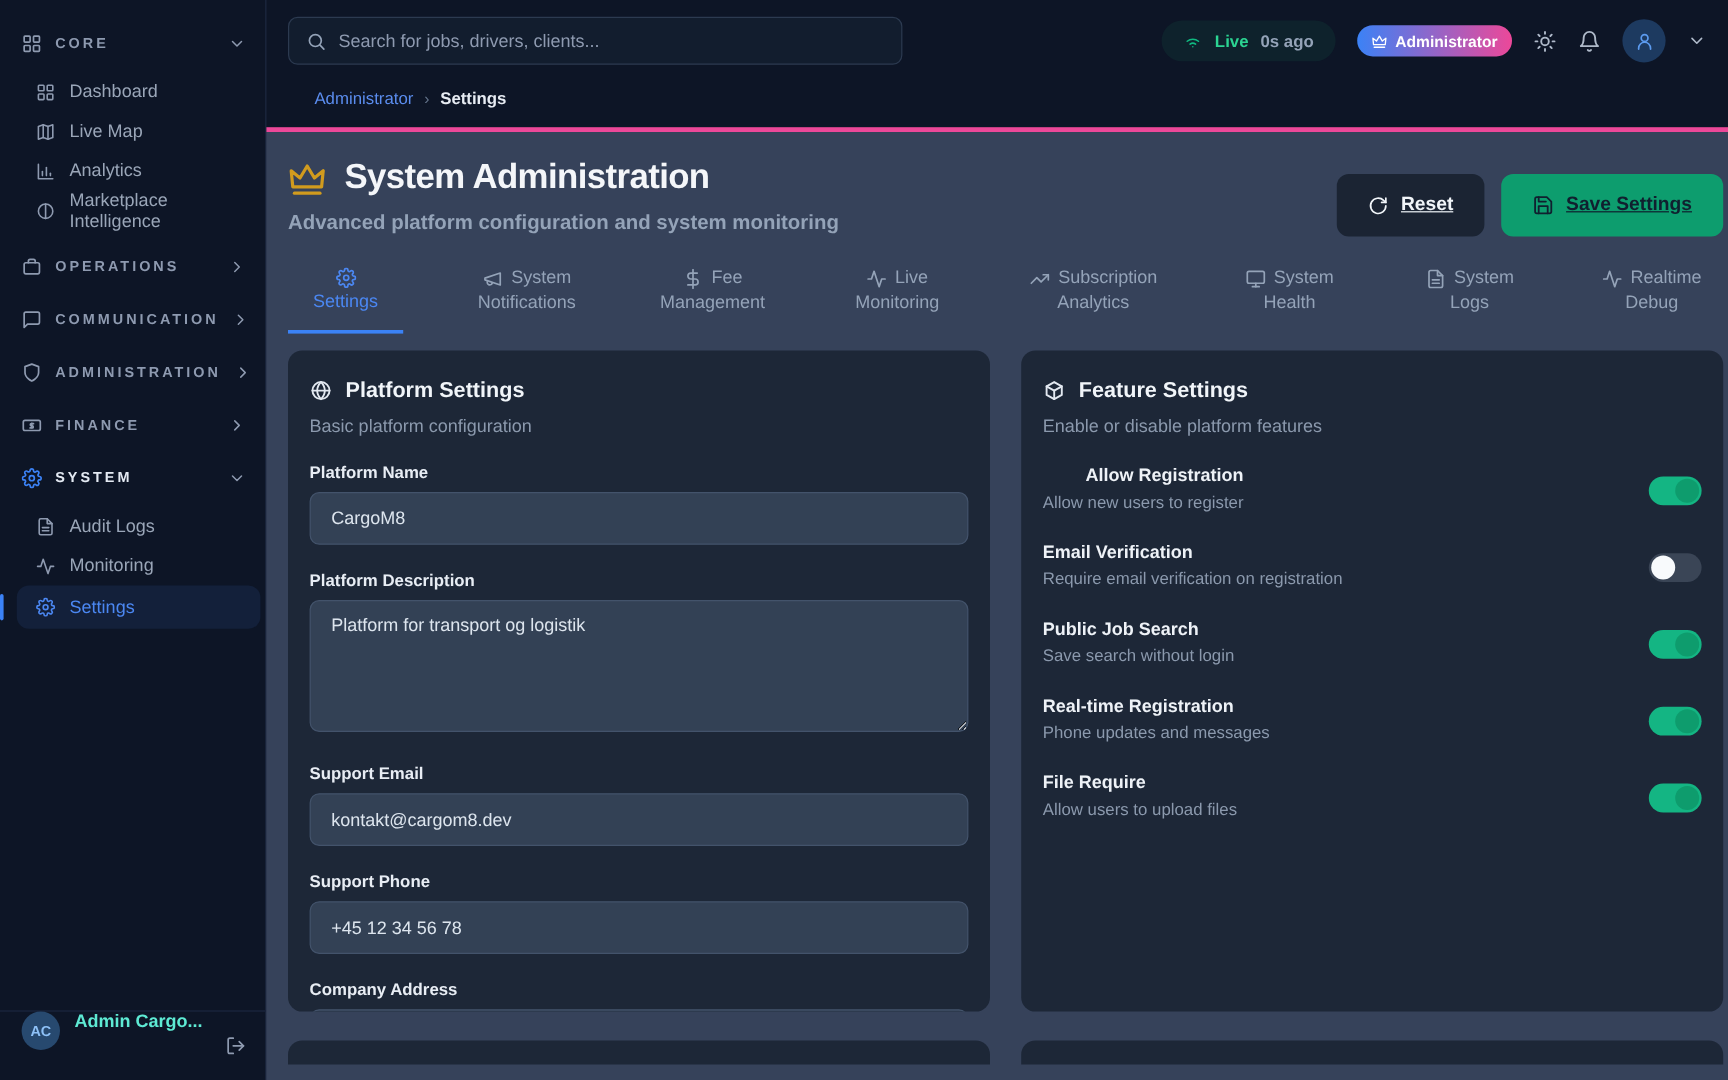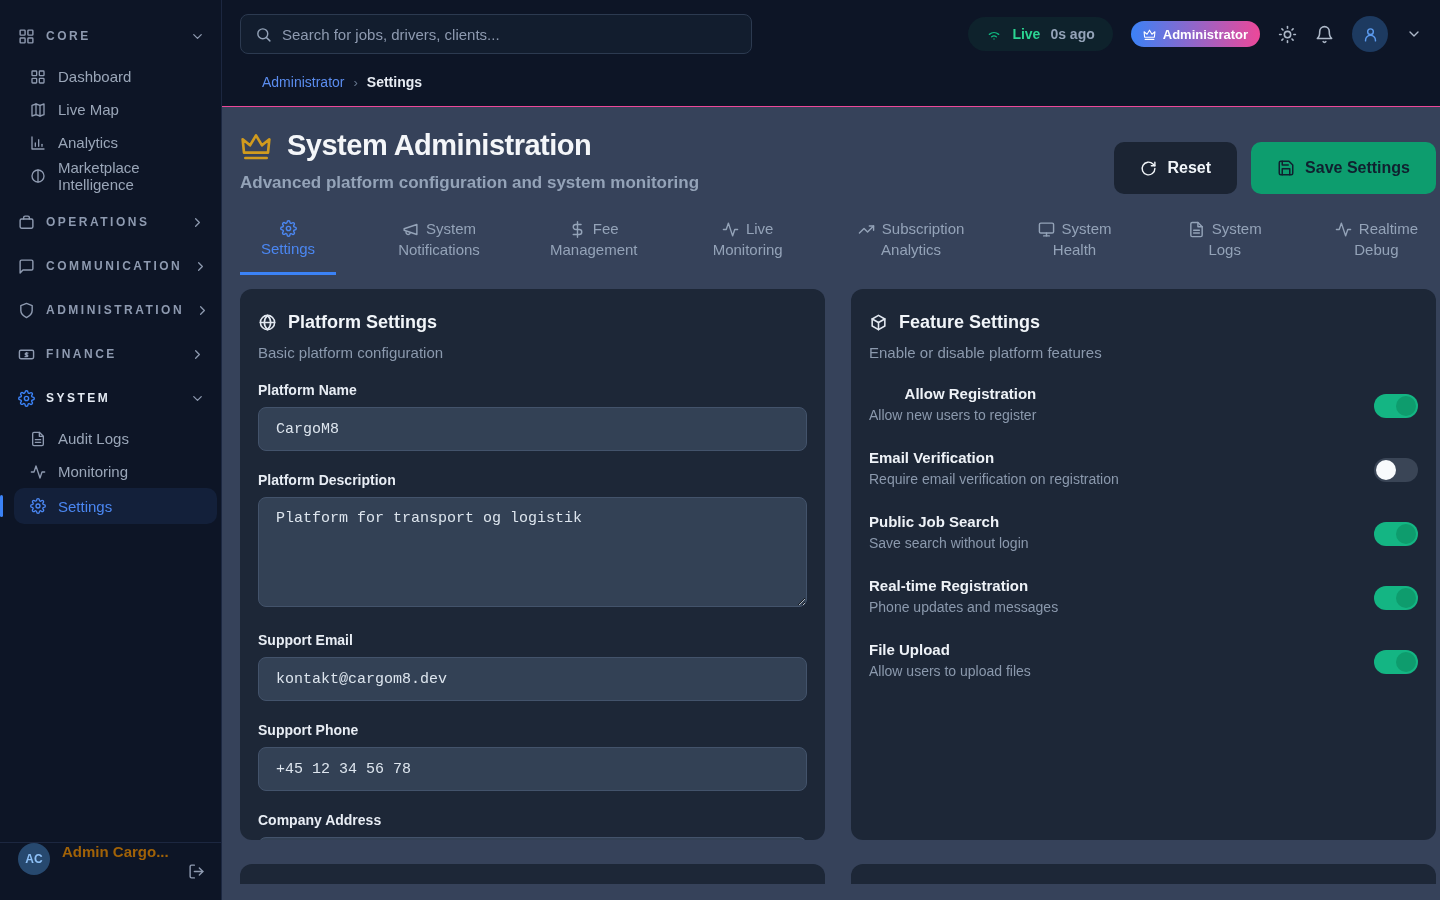--- a/index.html
+++ b/index.html
@@ -30,27 +30,27 @@
   .nav-item.active { background:#13203a; color:#4b87f2; margin-left:14px; padding-left:16px;
     height:36px; }
   .nav-item.active .icon { color:#4b87f2; }
   .nav-item.active::before { content:""; position:absolute; left:-14px; top:7px; width:3px;
     height:22px; background:#3b82f6; border-radius:2px; }
 
   .user-row { height:58px; border-top:1px solid #1c2740; display:flex; 
     gap:12px; padding:0 16px 0 18px; }
   .user-avatar { width:32px; height:32px; border-radius:50%; background:#27496f; color:#8ec1f7;
     font-size:12px; font-weight:bold; display:flex; align-items:center; justify-content:center; }
-  .user-name { flex:1; color:#a16207; font-size:15px; font-weight:bold; white-space:nowrap;
+  .user-name { flex:1; color:#5eead4; font-size:15px; font-weight:bold; white-space:nowrap;
     overflow:hidden; }
   .logout { color:#8e9ab0; cursor:pointer; }
 
   
   .main { flex:1; display:flex; flex-direction:column; }
-  .topbar { background:#0d1526; border-bottom:1px solid #ec4899; padding:14px 18px 0 18px; }
+  .topbar { background:#0d1526; border-bottom:4px solid #ec4899; padding:14px 18px 0 18px; }
   .topbar-row { display:flex; align-items:flex-start; justify-content:space-between; }
   .search-box { width:512px; height:40px; background:#121d2e; border:1px solid #2c3a50;
     border-radius:8px; display:flex; align-items:center; gap:10px; padding:0 14px; }
   .search-box .icon { color:#94a3b8; }
   .search-box input { flex:1; background:transparent; border:none; outline:none; color:#cbd5e1;
     font-size:15px; font-family:"Liberation Sans", sans-serif; }
   .search-box input::placeholder { color:#8e9ab0; }
   .topbar-right { display:flex; align-items:center; gap:18px; height:40px; }
   .live-pill { display:flex; align-items:center; gap:10px; background:#0e222c; border-radius:17px;
     height:34px; padding:0 18px; }
@@ -71,21 +71,21 @@
   
   .content { flex:1; background:#36425a; padding:22px 4px 0 18px; overflow:hidden; }
   .page-head { display:flex; justify-content:space-between; align-items:flex-start; }
   .title-row { display:flex; align-items:center; gap:15px; }
   .crown { color:#d19b1e; }
   .page-title { color:#f4f6f9; font-size:29px; font-weight:bold; letter-spacing:-0.5px; }
   .page-subtitle { color:#94a3b8; font-size:17px; margin-top:11px;font-weight:bold; }
   .head-actions { display:flex; gap:14px; margin-top:13px; }
   .btn { display:flex; align-items:center; gap:10px; height:52px; padding:0 26px; border:none;
     border-radius:10px; font-size:16px; font-weight:bold; cursor:pointer;
-    font-family:"Liberation Sans", sans-serif; }
+    font-family:"Liberation Sans", sans-serif;text-decoration:underline; }
   .btn-reset { background:#1b2433; color:#f1f5f9; }
   .btn-save { background:#0d9d6e; color:#10202f; }
 
   
   .tabs { display:flex; justify-content:space-between; margin-top:26px; padding:0 10px 0 0; }
   .tab { display:flex; flex-direction:column; align-items:center; gap:3px; padding:0 8px 13px;
     color:#94a3b8; font-size:15px; cursor:pointer; border-bottom:3px solid transparent;
     min-width:96px; }
   .tab-line { display:flex; align-items:center; gap:7px; line-height:18px; }
   .tab.active { color:#4b87f2; border-bottom-color:#3b82f6; }
@@ -96,21 +96,21 @@
   .card { background:#1d2737; border-radius:12px; padding:23px 18px 16px; height:551px;
     overflow:hidden; }
   .card-head { display:flex; align-items:center; gap:11px; color:#f1f5f9; font-size:18px;
     font-weight:bold; }
   .card-head .icon { color:#e2e8f0; }
   .card-sub { color:#8b99ad; font-size:15px; margin-top:11px; }
 
   .field { margin-top:21px; }
   .field label { display:block; color:#e8edf4; font-size:14px; font-weight:bold; margin-bottom:9px; }
   .field input, .field textarea { width:100%; background:#334155; border:1px solid #43536b;
-    border-radius:8px; color:#dde5ee; font-size:15px; font-family:Liberation Mono, monospace;
+    border-radius:8px; color:#dde5ee; font-size:15px; font-family:Liberation Sans, sans-serif;
     outline:none; }
   .field input { height:44px; padding:0 17px; }
   .field textarea { height:110px; padding:12px 17px; resize:vertical; }
 
   .feature-row { display:flex; justify-content:space-between; align-items:flex-start;
     margin-top:26px; }
   .feature-row:first-of-type { margin-top:24px;text-align:right; }
   .feature-name { color:#eef2f7; font-size:15px; font-weight:bold; }
   .feature-desc { color:#8b99ad; font-size:14px; margin-top:5px; }
   .toggle { width:44px; height:24px; border-radius:12px; position:relative; cursor:pointer;
@@ -609,21 +609,21 @@
                 <div class="feature-text">
                   <div class="feature-name">Real-time Registration</div>
                   <div class="feature-desc">Phone updates and messages</div>
                 </div>
                 <div class="toggle on">
                   <div class="knob"></div>
                 </div>
               </div>
               <div class="feature-row">
                 <div class="feature-text">
-                  <div class="feature-name">File Upload</div>
+                  <div class="feature-name">File Require</div>
                   <div class="feature-desc">Allow users to upload files</div>
                 </div>
                 <div class="toggle on">
                   <div class="knob"></div>
                 </div>
               </div>
             </div>
         </section>
       </div>
 

